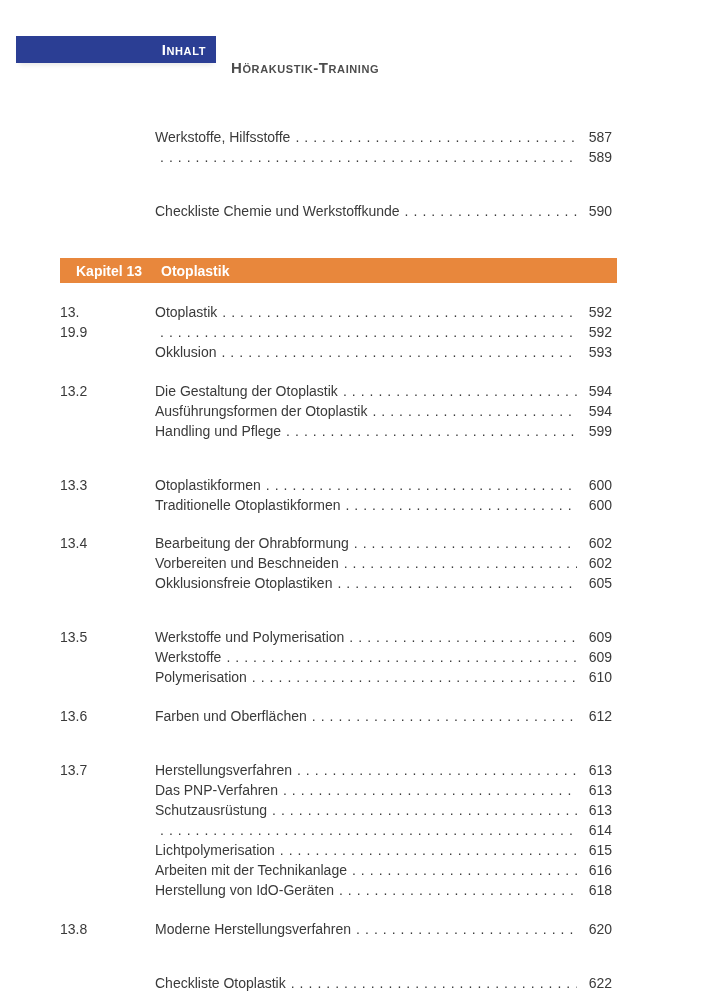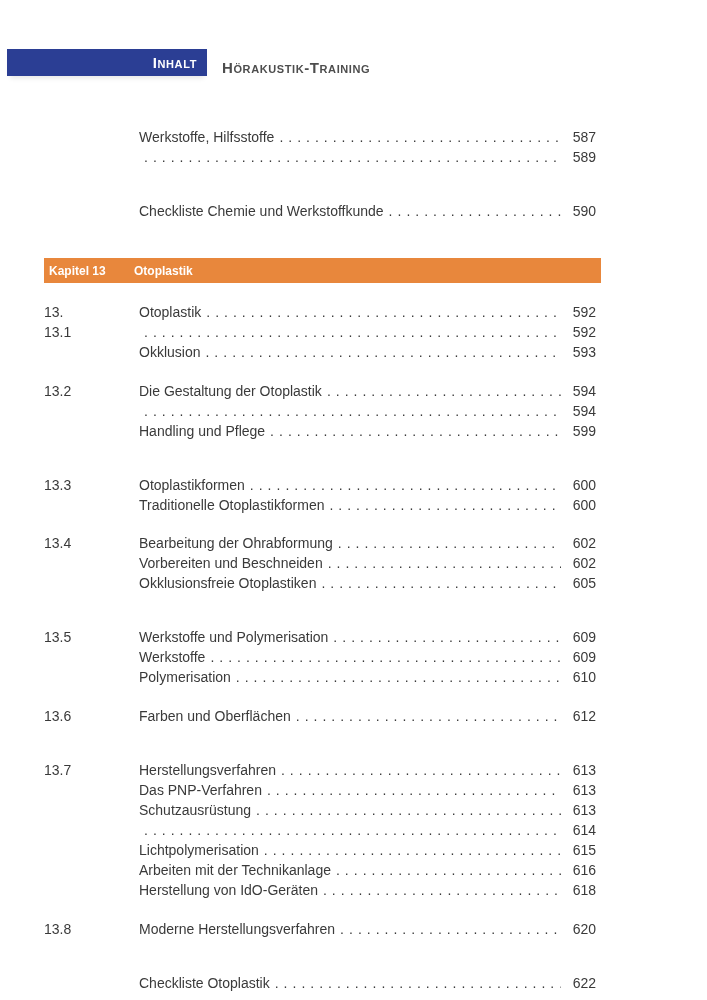--- a/index.html
+++ b/index.html
@@ -14,23 +14,23 @@
     position: relative;
     background: #ffffff;
     font-family: "Liberation Sans", sans-serif;
     color: var(--text);
     overflow: hidden;
   }
 
   
   .header {
     position: absolute;
-    top: 36px; left: 7px;
-    display: flex;
-    align-items: flex-end;
+    top: 36px; left: 16px;
+    display: flex;
+    align-items: flex-start;
   }
   .header-bar {
     width: 200px; height: 27px;
     background: var(--blue);
     display: flex;
     justify-content: flex-end;
     align-items: center;
     padding-right: 10px;
     box-shadow: 0 5px 5px -3px rgba(0,0,0,0.10);
   }
@@ -47,21 +47,21 @@
     font-size: 15px;
     font-weight: 600;
     font-variant: small-caps;
     letter-spacing: 0.6px;
     margin-top: 23px;
   }
 
   
   .content {
     position: absolute;
-    left: 44px; top: 127px;
+    left: 60px; top: 127px;
     width: 552px;
   }
   .toc-group { margin-top: 34px; }
   .toc-group.first { margin-top: 0; }
 
   .toc-row {
     display: flex;
     align-items: baseline;
     height: 20px;
     line-height: 20px;
@@ -89,21 +89,22 @@
   
   .chapter-bar {
     margin-top: 37px;
     width: 557px;
     height: 25px;
     background: var(--orange);
     display: flex;
     align-items: center;
     color: #ffffff;
     font-weight: bold;
-    font-size: 12px;
+    font-size: 14px;
+    padding-left: 11px;
   }
   .chapter-bar .chap-label {
     flex: 0 0 90px;
     padding-left: 5px;
   }
   #group-0 { margin-top: 19px; }
   #group-1 { margin-top: 19px; }
   #group-3 { margin-top: 18px; }
   #group-5 { margin-top: 19px; }
   #group-7 { margin-top: 19px; }
@@ -172,40 +173,41 @@
 
   <div id="chapter-toc">
       <div class="toc-group" id="group-0">
         <div class="toc-row">
           <span class="num">13.</span>
           <span class="title">Otoplastik</span>
           <span class="dots">........................................................................................................................</span>
           <span class="pg">592</span>
         </div>
         <div class="toc-row">
-          <span class="num">13.1</span>
+          <span class="num">19.9</span>
           <span class="dots">........................................................................................................................</span>
           <span class="pg">592</span>
         </div>
         <div class="toc-row">
           <span class="num"></span>
           <span class="title">Okklusion</span>
           <span class="dots">........................................................................................................................</span>
           <span class="pg">593</span>
         </div>
       </div>
       <div class="toc-group" id="group-1">
         <div class="toc-row">
           <span class="num">13.2</span>
           <span class="title">Die Gestaltung der Otoplastik</span>
           <span class="dots">........................................................................................................................</span>
           <span class="pg">594</span>
         </div>
         <div class="toc-row">
           <span class="num"></span>
+          <span class="title">Ausführungsformen der Otoplastik</span>
           <span class="dots">........................................................................................................................</span>
           <span class="pg">594</span>
         </div>
         <div class="toc-row">
           <span class="num"></span>
           <span class="title">Handling und Pflege</span>
           <span class="dots">........................................................................................................................</span>
           <span class="pg">599</span>
         </div>
       </div>

